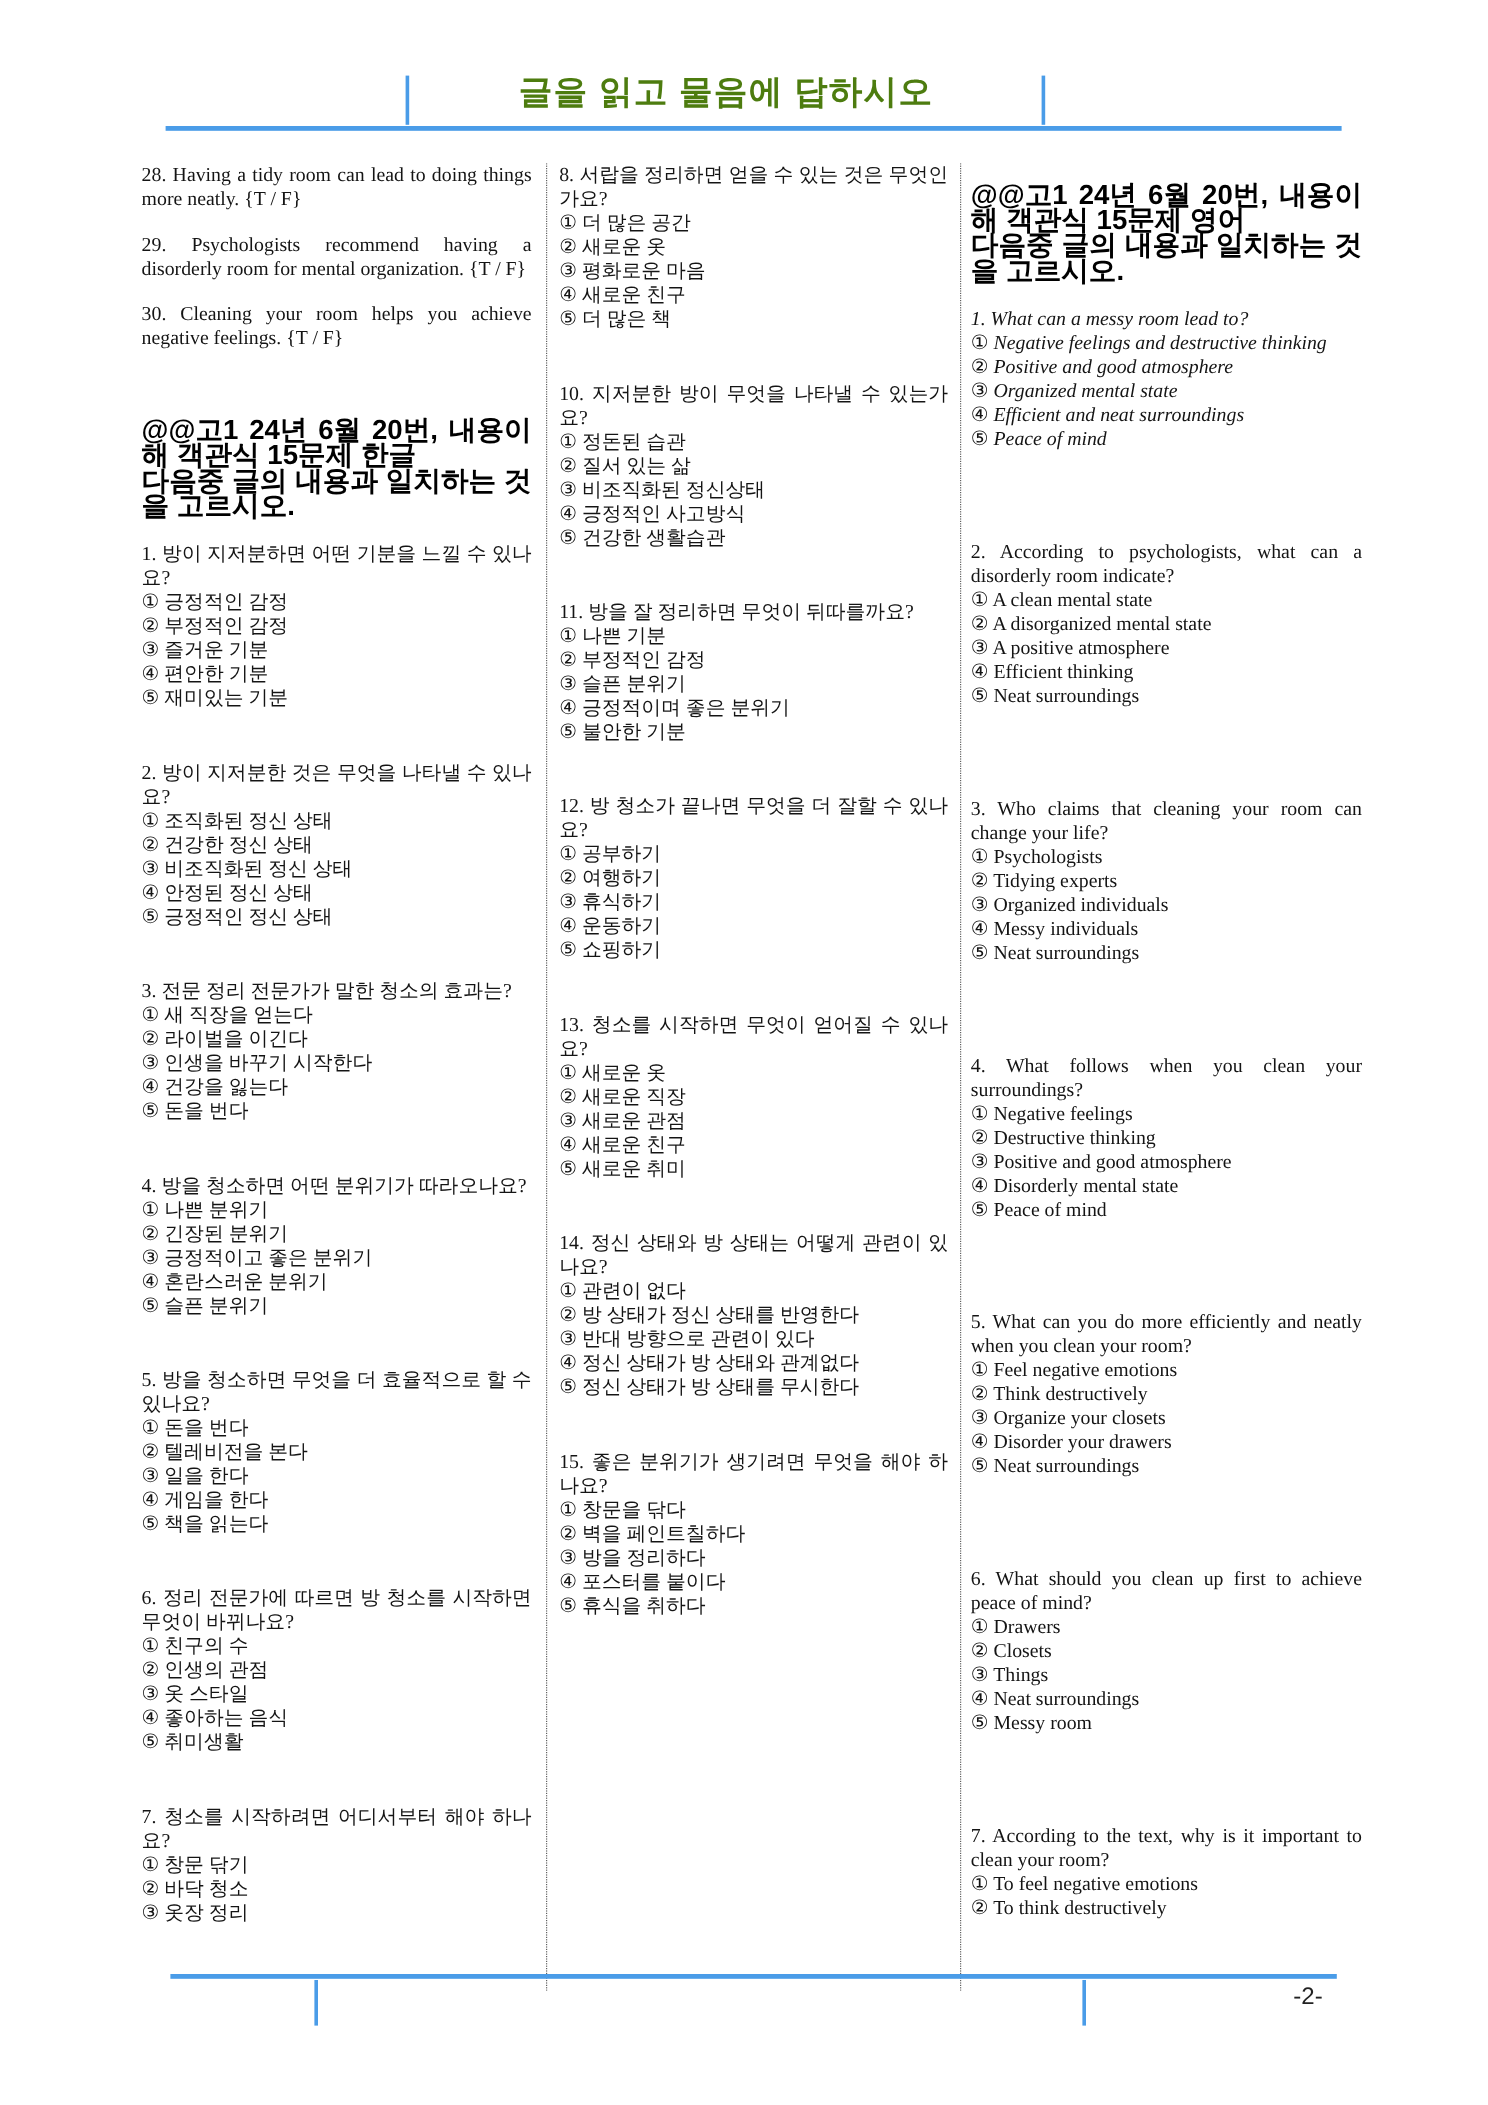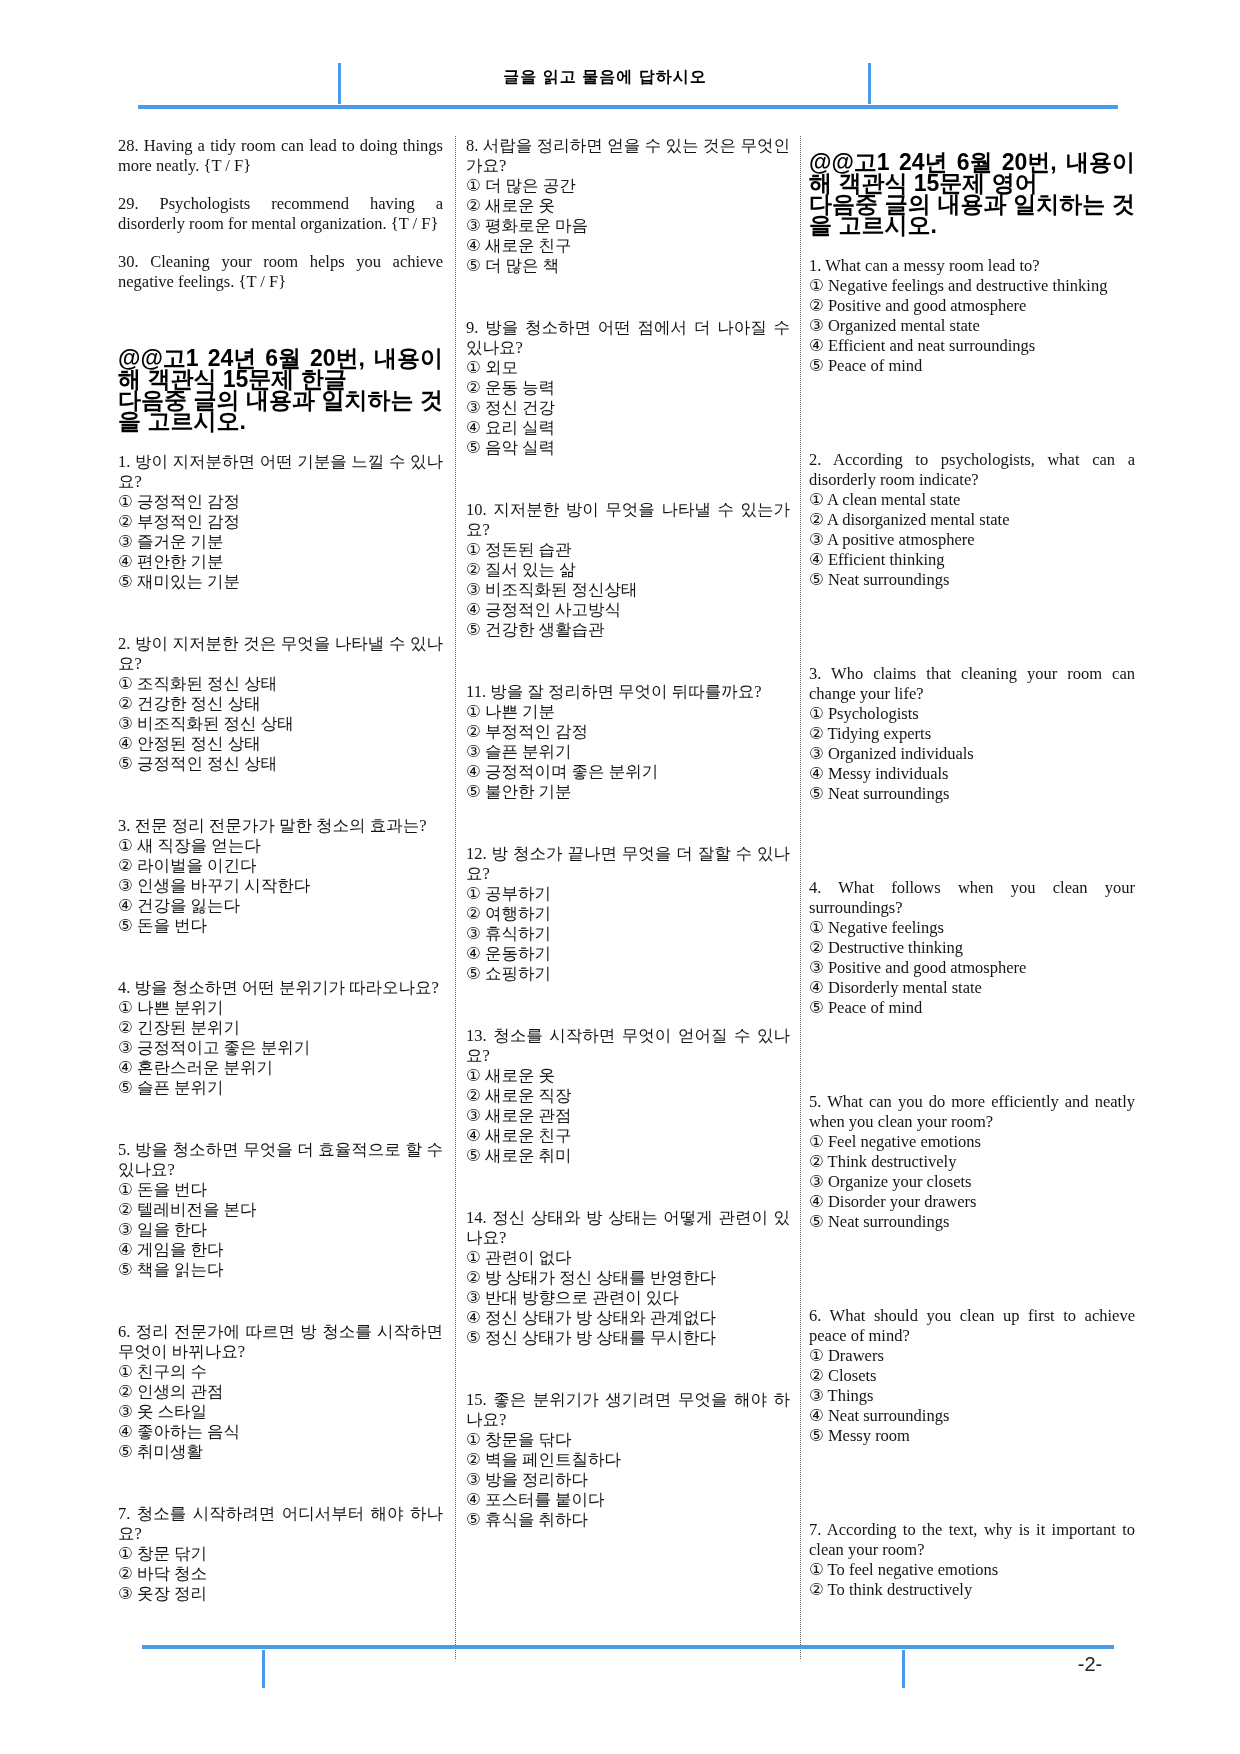--- a/index.html
+++ b/index.html
@@ -6,21 +6,21 @@
   .page {
     position:relative; width:1240px; height:1754px; background:#ffffff;
     font-family:"Liberation Serif","DejaVu Serif","DejaVu Sans",serif;
     font-size:16.5px; color:#141414; overflow:hidden;
   }
   
   .header-title {
     position:absolute; left:340px; top:56px; width:530px; height:42px;
     display:flex; align-items:center; justify-content:center;
     font-family:"Liberation Sans","DejaVu Sans",sans-serif;
-    font-weight:bold; font-size:16px; color:#000000; letter-spacing:1px;
+    font-weight:bold; font-size:28px; color:#4d7c0f; letter-spacing:1px;
   }
   .vtick { position:absolute; width:3px; background:#4a9ce8; }
   .tick-top-left  { left:338px; top:63px; height:41px; }
   .tick-top-right { left:868px; top:63px; height:41px; }
   .tick-bot-left  { left:262px; top:1650px; height:38px; }
   .tick-bot-right { left:902px; top:1650px; height:38px; }
   .hrule { position:absolute; background:#4a9ce8; height:4px; }
   .rule-top    { left:138px; top:105px;  width:980px; }
   .rule-bottom { left:142px; top:1645px; width:972px; }
   .page-number {
@@ -38,21 +38,21 @@
   .col-right  { width:335px; border-left:1px dotted #606060; padding-left:8px; }
   
   .block { margin-top:42px; line-height:20px; }
   .col .block:first-child { margin-top:0; }
   .col-left .block.tf + .block.tf { margin-top:18px; }
   .col-left .block.heading { margin-top:56px; }
   .col-left .block.heading + .block { margin-top:20px; }
   .col-middle .block.options_continued + .block { margin-top:56px; }
   .col-right .block { margin-top:74px; }
   .col-right .block:first-child { margin-top:16px; }
-  .col-right .block.heading + .block { margin-top:20px; }
+  .col-right .block.heading + .block { margin-top:20px;font-style:italic; }
   .q-text { text-align:justify; text-align-last:left; word-break:break-word; }
   .opt { text-align:left; }
   .red-text {
     font-family:"Liberation Sans","DejaVu Sans",sans-serif;
     font-weight:bold; color:#000000; font-size:23px; line-height:21px;
     text-align:justify; text-align-last:left;
   }
 </style>
 </head>
 <body>
@@ -138,28 +138,20 @@
     <div class="col col-middle">
         <div class="block question">
           <div class="q-text">8. 서랍을 정리하면 얻을 수 있는 것은 무엇인가요?</div>
           <div class="opt">① 더 많은 공간</div>
           <div class="opt">② 새로운 옷</div>
           <div class="opt">③ 평화로운 마음</div>
           <div class="opt">④ 새로운 친구</div>
           <div class="opt">⑤ 더 많은 책</div>
         </div>
         <div class="block question">
-          <div class="q-text">9. 방을 청소하면 어떤 점에서 더 나아질 수 있나요?</div>
-          <div class="opt">① 외모</div>
-          <div class="opt">② 운동 능력</div>
-          <div class="opt">③ 정신 건강</div>
-          <div class="opt">④ 요리 실력</div>
-          <div class="opt">⑤ 음악 실력</div>
-        </div>
-        <div class="block question">
           <div class="q-text">10. 지저분한 방이 무엇을 나타낼 수 있는가요?</div>
           <div class="opt">① 정돈된 습관</div>
           <div class="opt">② 질서 있는 삶</div>
           <div class="opt">③ 비조직화된 정신상태</div>
           <div class="opt">④ 긍정적인 사고방식</div>
           <div class="opt">⑤ 건강한 생활습관</div>
         </div>
         <div class="block question">
           <div class="q-text">11. 방을 잘 정리하면 무엇이 뒤따를까요?</div>
           <div class="opt">① 나쁜 기분</div>

